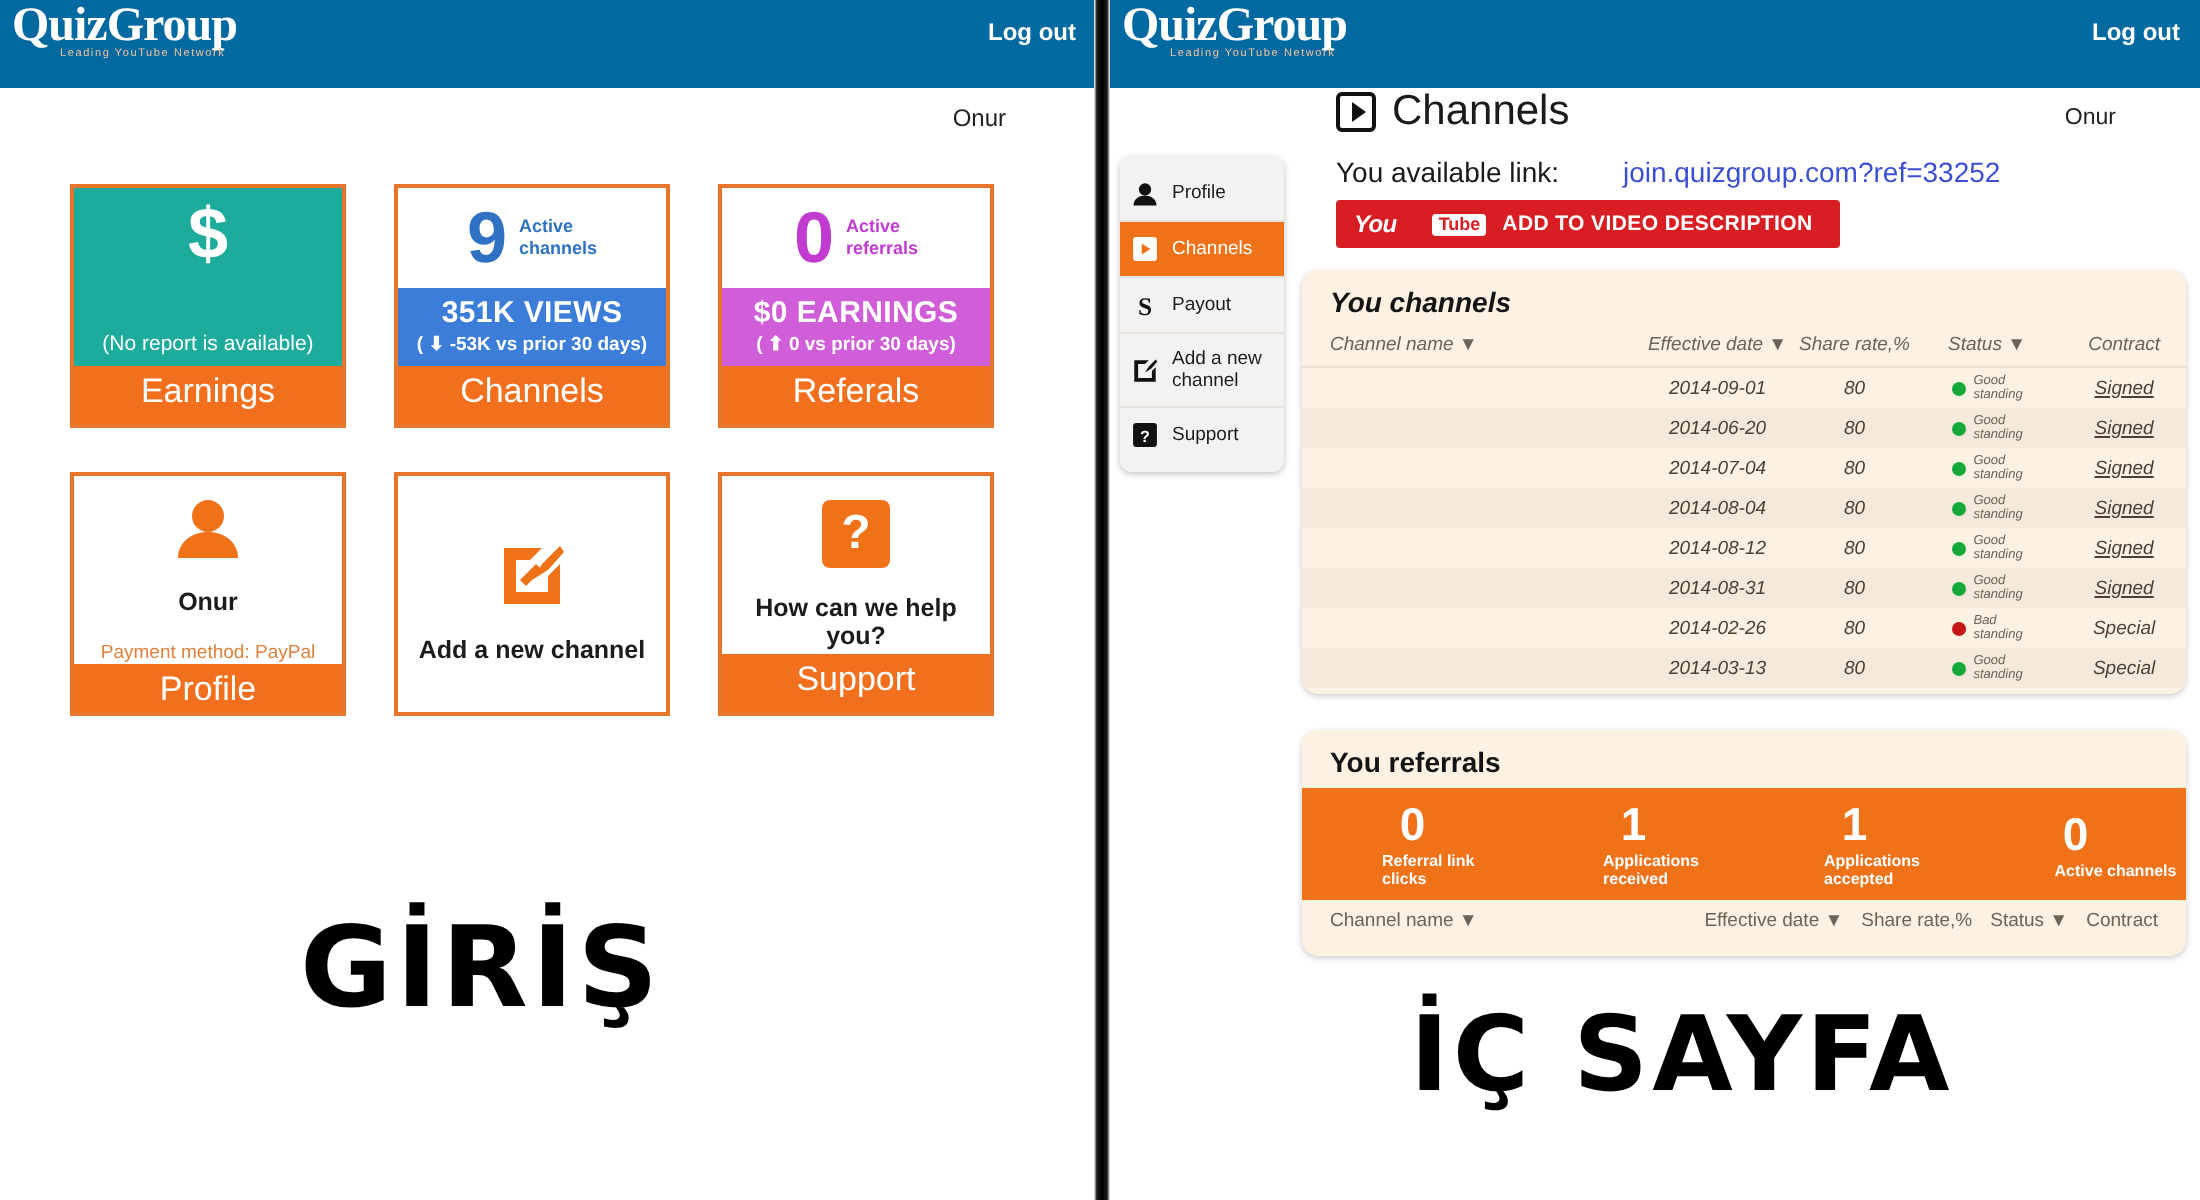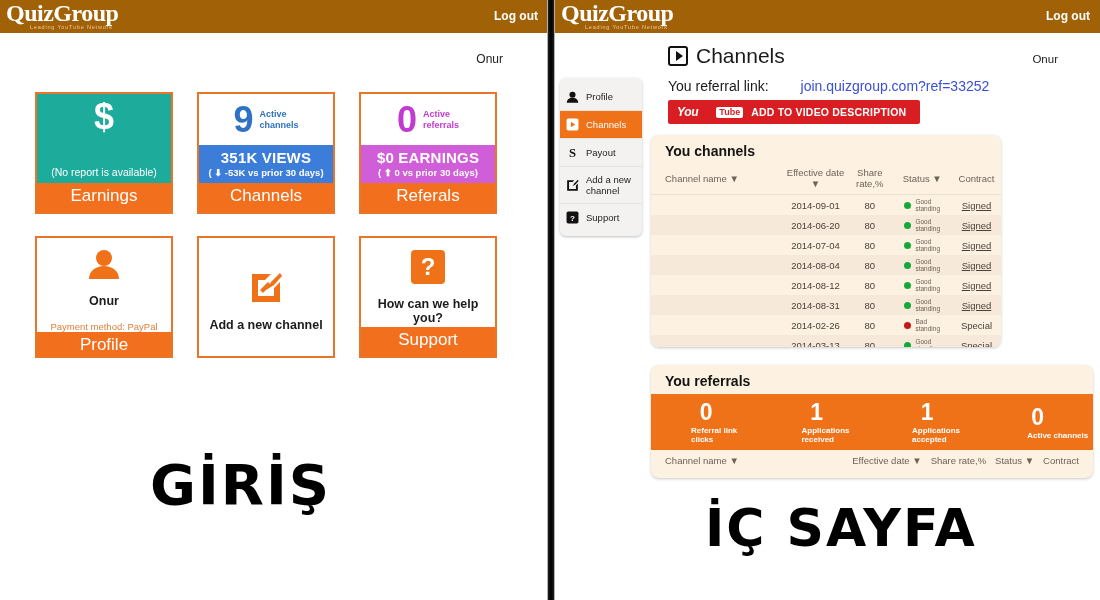--- a/index.html
+++ b/index.html
@@ -17,21 +17,21 @@
     background: linear-gradient(to right,#ffffff 0%, #1b1b1b 18%, #000 50%, #1b1b1b 82%, #ffffff 100%);
   }
 
   
   .panel { position: absolute; top: 0; height: 600px; background:#fff; overflow:hidden; }
   .panel-left  { left: 0;    width: 548px; }
   .panel-right { left: 555px; width: 545px; }
 
   
   .topbar {
-    position: relative; height: 33px; background: #a16207; width: 100%;
+    position: relative; height: 44px; background: #0369a1; width: 100%;
   }
   .logo { position:absolute; left: 6px; top: 1px; }
   .logo .lg-main {
     font-family: "Liberation Serif", serif;
     font-weight: bold; font-size: 24px; color: #fff;
     letter-spacing: -0.5px; line-height: 24px;
   }
   .logo .lg-sub {
     font-size: 5.5px; color:#f6c49a; letter-spacing: .8px;
     margin-top:-1px; margin-left:24px; white-space:nowrap;
@@ -149,21 +149,21 @@
   .sb-ico { width: 13px; height: 13px; flex:none; display:flex; align-items:center; justify-content:center; }
   .sb-ico svg { display:block; }
 
   
   .box {
     position:absolute; background:#fdf1e2; border-radius: 8px;
     box-shadow: 0 1px 3px rgba(0,0,0,.22);
     overflow:hidden;
   }
   .box-title { font-size: 14px; font-weight:bold; color:#141414; padding: 8px 14px 5px; }
-  #channelsBox { left: 96px; top: 135px; width: 350px; height: 212px; }
+  #channelsBox { left: 96px; top: 135px; width: 442px; height: 212px; font-style: italic; }
   #referralsBox { left: 96px; top: 365px; width: 442px; height: 113px; }
 
   table.tbl { width: 100%; border-collapse: collapse; table-layout: fixed; }
   table.tbl th {
     font-size: 9.5px; font-weight: normal; color:#6d6257;
     text-align: center; padding: 3px 0 5px; border-bottom:1px solid #eadfd0;
   }
   table.tbl th.ch { text-align:left; padding-left: 14px; }
   table.tbl td {
     font-size: 9.5px; color:#4b4038; text-align:center; padding: 3px 0; height: 18px;
@@ -303,21 +303,21 @@
 
     <div class="rp-title">
       <div class="play-box">
           <i></i>
         </div>
       <div class="t">Channels</div>
     </div>
     <div class="rp-user">Onur</div>
 
     <div class="rp-ref">
-      <span>You referral link:</span>
+      <span>You available link:</span>
       <a href="#">join.quizgroup.com?ref=33252</a>
     </div>
 
     <div class="yt-btn">
       <span class="yt-logo">
         <span class="you">You</span>
         <span class="tube">Tube</span>
       </span>
       <span class="yt-txt">ADD TO VIDEO DESCRIPTION</span>
     </div>

